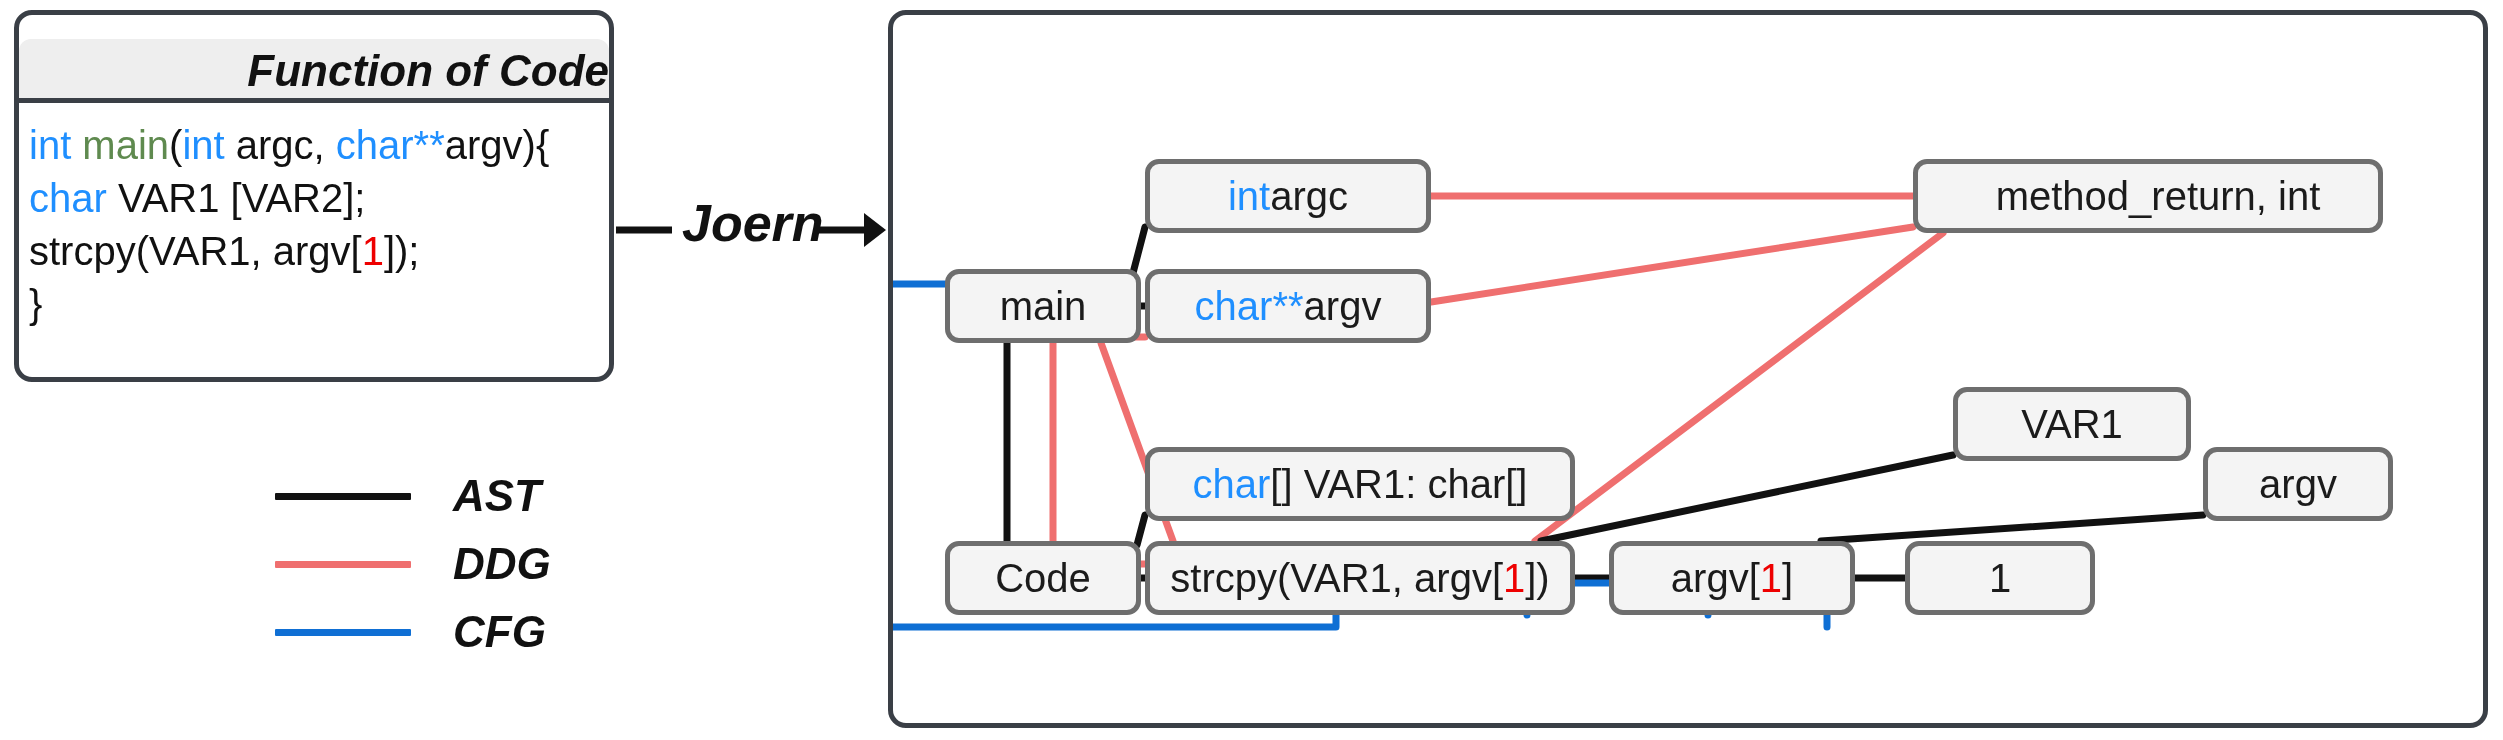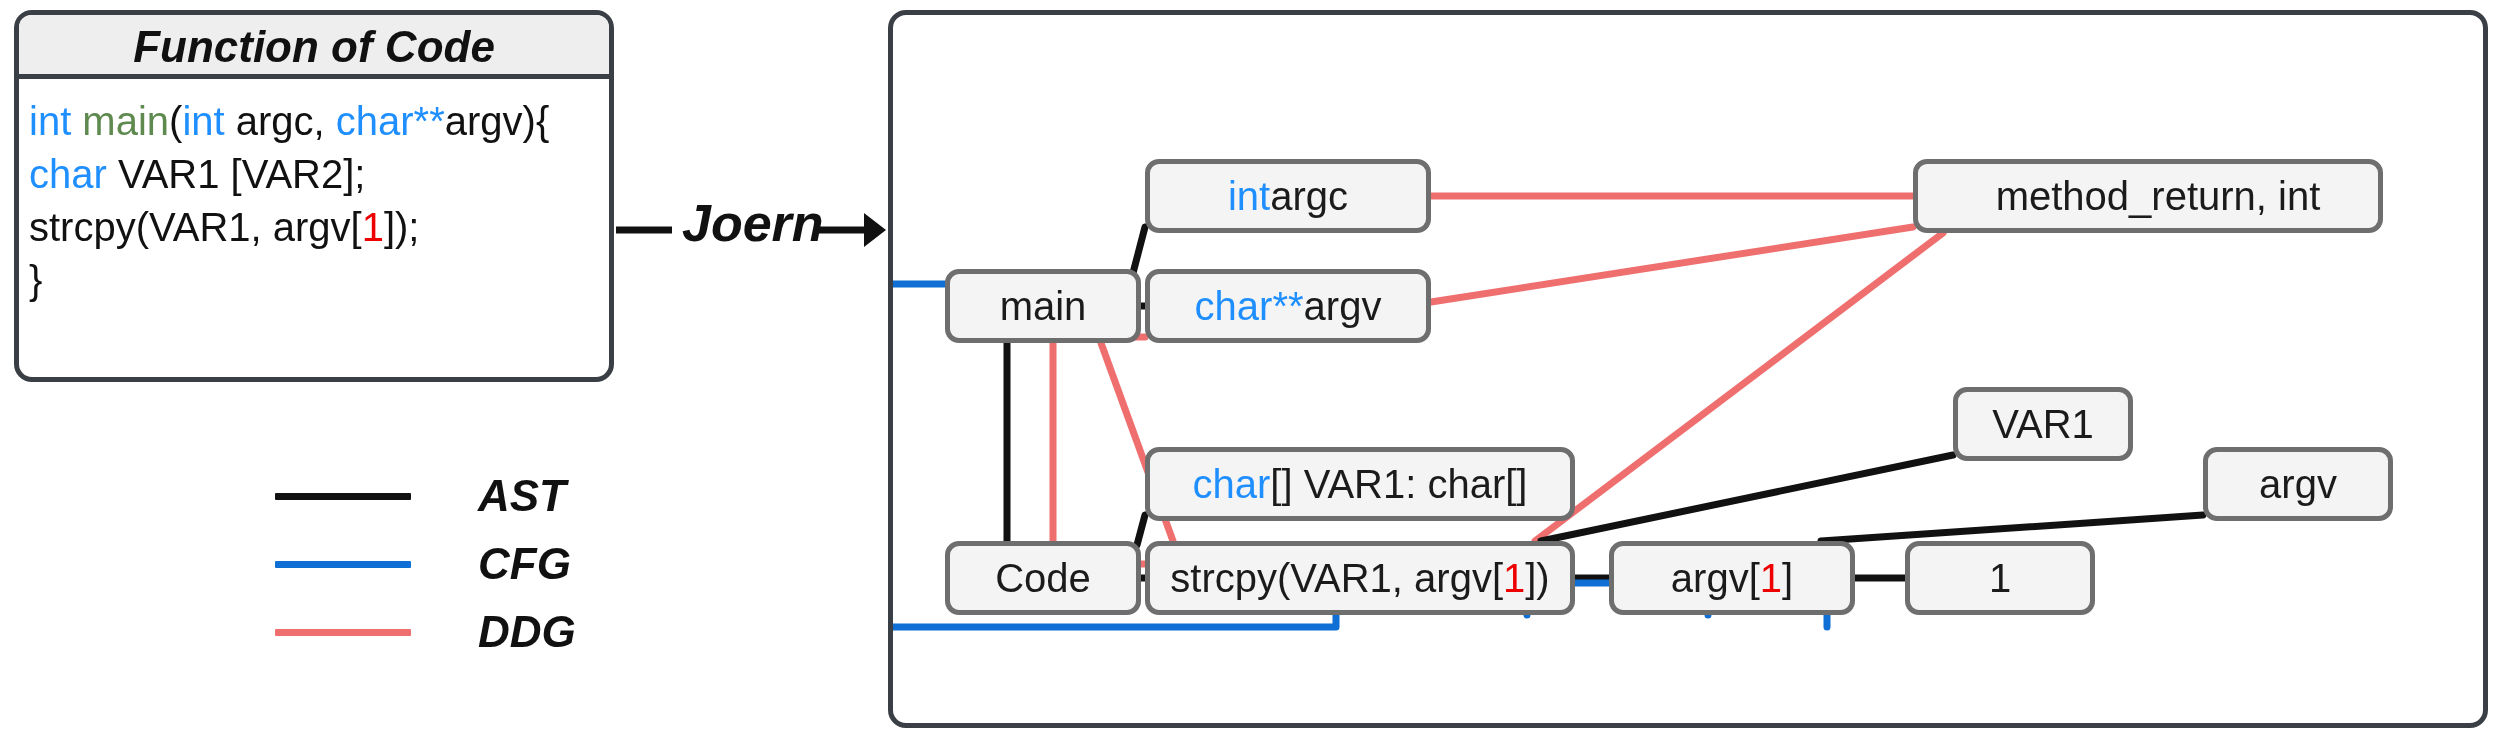--- a/index.html
+++ b/index.html
@@ -19,31 +19,32 @@
   .panel {
     position: absolute;
     background: #ffffff;
     border: 5px solid #3a3f46;
     border-radius: 18px;
     box-sizing: border-box;
   }
   .panel-title {
     height: 64px;
     line-height: 64px;
-    text-align: center;
+    text-align: right;
     font-style: italic;
     font-weight: 700;
     font-size: 44px;
     color: #111111;
     background: #eeeeee;
     border-bottom: 5px solid #3a3f46;
     border-radius: 12px 12px 0 0;
     box-sizing: border-box;
     white-space: nowrap;
     overflow: hidden;
+    margin-top: 24px;
   }
 
   
   #code-panel {
     left: 14px;
     top: 10px;
     width: 600px;
     height: 372px;
   }
   #code-body {
@@ -81,21 +82,20 @@
   #legend {
     position: absolute;
     left: 275px;
     top: 462px;
     width: 360px;
   }
   .legend-row {
     display: flex;
     align-items: center;
     height: 68px;
-    gap: 25px;
   }
   .legend-swatch {
     width: 136px;
     height: 7px;
     border-radius: 1px;
     flex: none;
   }
   .legend-label {
     margin-left: 42px;
     font-size: 44px;
@@ -156,26 +156,26 @@
   <polygon points="248,28 270,45 248,62" fill="#111111"></polygon>
 </svg>
 <div id="joern-label">Joern</div>
 
 <div id="legend">
   <div class="legend-row">
     <span class="legend-swatch" style="background: rgb(17, 17, 17);"></span>
     <span class="legend-label">AST</span>
   </div>
   <div class="legend-row">
+    <span class="legend-swatch" style="background: rgb(239, 111, 111);"></span>
+    <span class="legend-label">DDG</span>
+  </div>
+  <div class="legend-row">
     <span class="legend-swatch" style="background: rgb(15, 111, 212);"></span>
     <span class="legend-label">CFG</span>
-  </div>
-  <div class="legend-row">
-    <span class="legend-swatch" style="background: rgb(239, 111, 111);"></span>
-    <span class="legend-label">DDG</span>
   </div>
 </div>
 
 <div class="panel" id="graph-panel">
   <svg id="graph-canvas" viewBox="0 0 1600 718">
       <polyline points="538,181 1020,181" fill="none" stroke="#ef6f6f" stroke-width="7" stroke-linecap="round" stroke-linejoin="round"></polyline>
       <polyline points="538,287 1020,212" fill="none" stroke="#ef6f6f" stroke-width="7" stroke-linecap="round" stroke-linejoin="round"></polyline>
       <polyline points="1050,218 642,526" fill="none" stroke="#ef6f6f" stroke-width="7" stroke-linecap="round" stroke-linejoin="round"></polyline>
       <polyline points="208,328 280,526" fill="none" stroke="#ef6f6f" stroke-width="7" stroke-linecap="round" stroke-linejoin="round"></polyline>
       <polyline points="252,322 160,322 160,549 252,549" fill="none" stroke="#ef6f6f" stroke-width="7" stroke-linecap="round" stroke-linejoin="round"></polyline>
@@ -200,21 +200,21 @@
       <div class="gnode" style="left: 1020px; top: 144px; width: 470px; height: 74px; padding-left: 36px;">
         <span>method_return, int</span>
       </div>
       <div class="gnode" style="left: 52px; top: 254px; width: 196px; height: 74px;">
         <span>main</span>
       </div>
       <div class="gnode" style="left: 252px; top: 254px; width: 286px; height: 74px;">
         <span class="kw">char**</span>
         <span>argv</span>
       </div>
-      <div class="gnode" style="left: 1060px; top: 372px; width: 180px; height: 74px;">
+      <div class="gnode" style="left: 1060px; top: 372px; width: 238px; height: 74px;">
         <span>VAR1</span>
       </div>
       <div class="gnode" style="left: 252px; top: 432px; width: 430px; height: 74px;">
         <span class="kw">char</span>
         <span>[] VAR1: char[]</span>
       </div>
       <div class="gnode" style="left: 1310px; top: 432px; width: 190px; height: 74px;">
         <span>argv</span>
       </div>
       <div class="gnode" style="left: 52px; top: 526px; width: 196px; height: 74px;">

